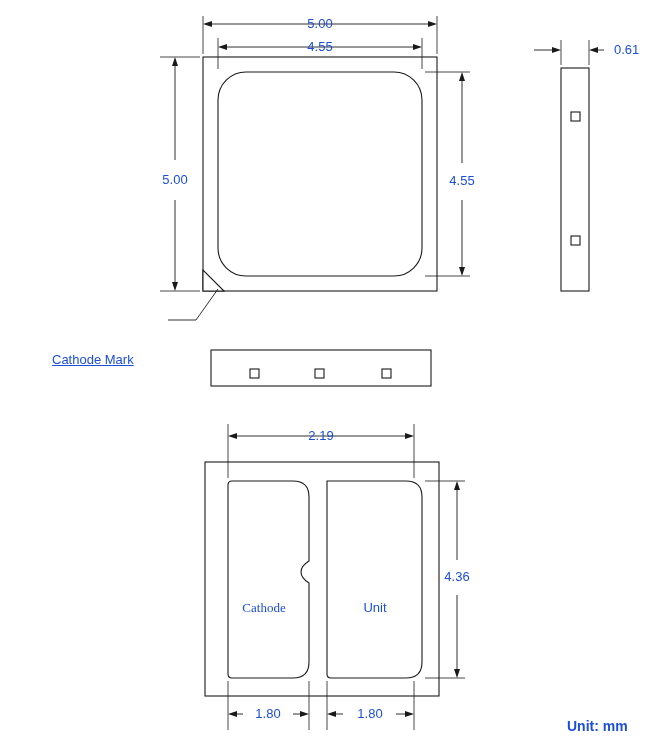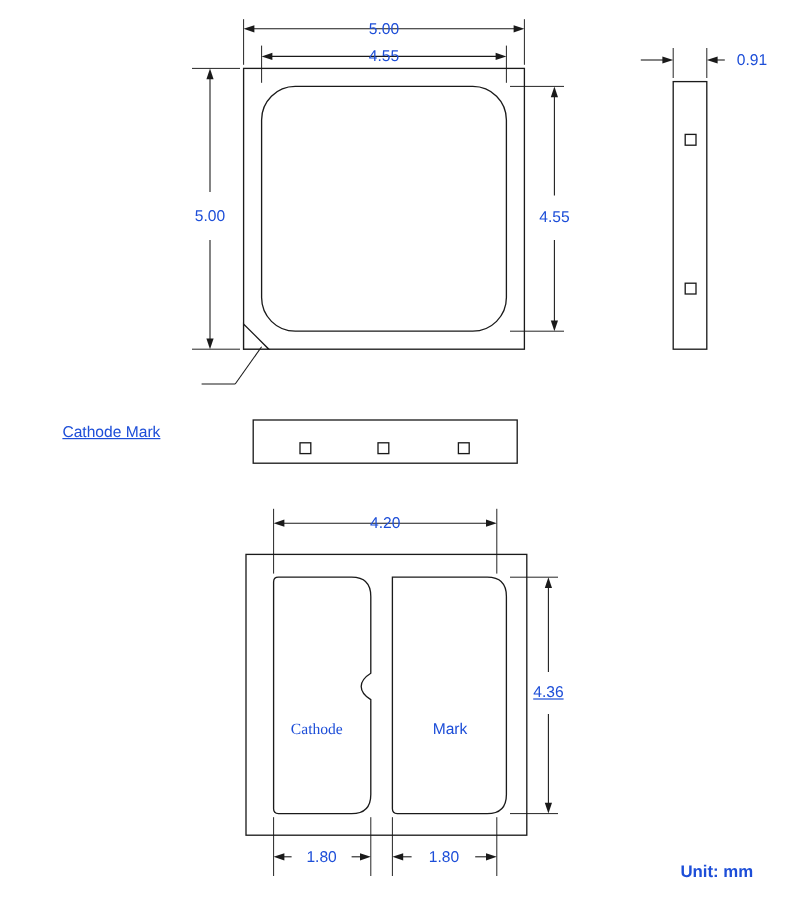--- a/index.html
+++ b/index.html
@@ -135,28 +135,28 @@
   <div class="lbl center" style="left:320px; top:24px;">5.00</div>
 
   <div class="lbl center" style="left:320px; top:47px;">4.55</div>
 
   <div class="lbl center" style="left:175px; top:180px;">5.00</div>
 
   <div class="lbl center" style="left:462px; top:181px;">4.55</div>
 
   <div class="lbl underline" style="left:52px; top:313px;">Cathode Mark</div>
 
-  <div class="lbl" style="left:614px; top:43px;">0.91</div>
+  <div class="lbl" style="left:614px; top:43px;">0.61</div>
 
-  <div class="lbl center" style="left:321px; top:436px;">4.20</div>
+  <div class="lbl center" style="left:321px; top:436px;">2.19</div>
 
-  <div class="lbl center" style="left:457px; top:577px;text-decoration:underline;">4.36</div>
+  <div class="lbl center" style="left:457px; top:577px;">4.36</div>
 
   <div class="lbl center" style="left:268px; top:714px;">1.80</div>
 
   <div class="lbl center" style="left:370px; top:714px;">1.80</div>
 
   <div class="lbl center" style="left:264px; top:608px;font-family:Liberation Serif, serif;">Cathode</div>
 
-  <div class="lbl center" style="left:375px; top:608px;">Mark</div>
+  <div class="lbl center" style="left:375px; top:608px;">Unit</div>
 
   <div class="lbl big" style="left:567px; top:719px;">Unit: mm</div>
 </div>
 
 </body></html>

